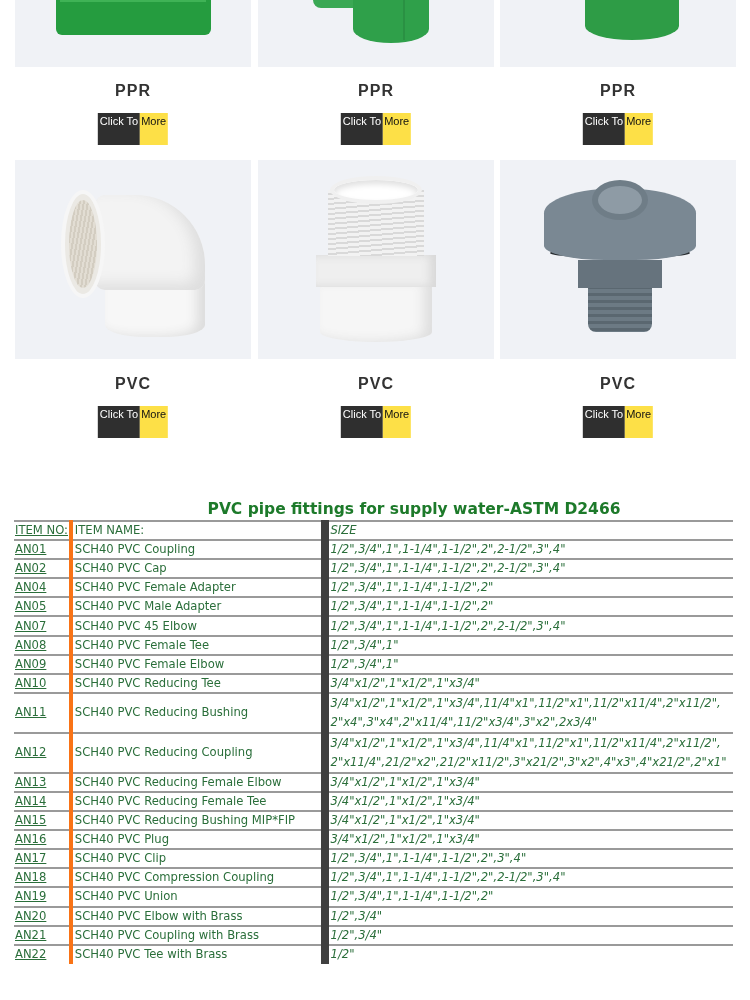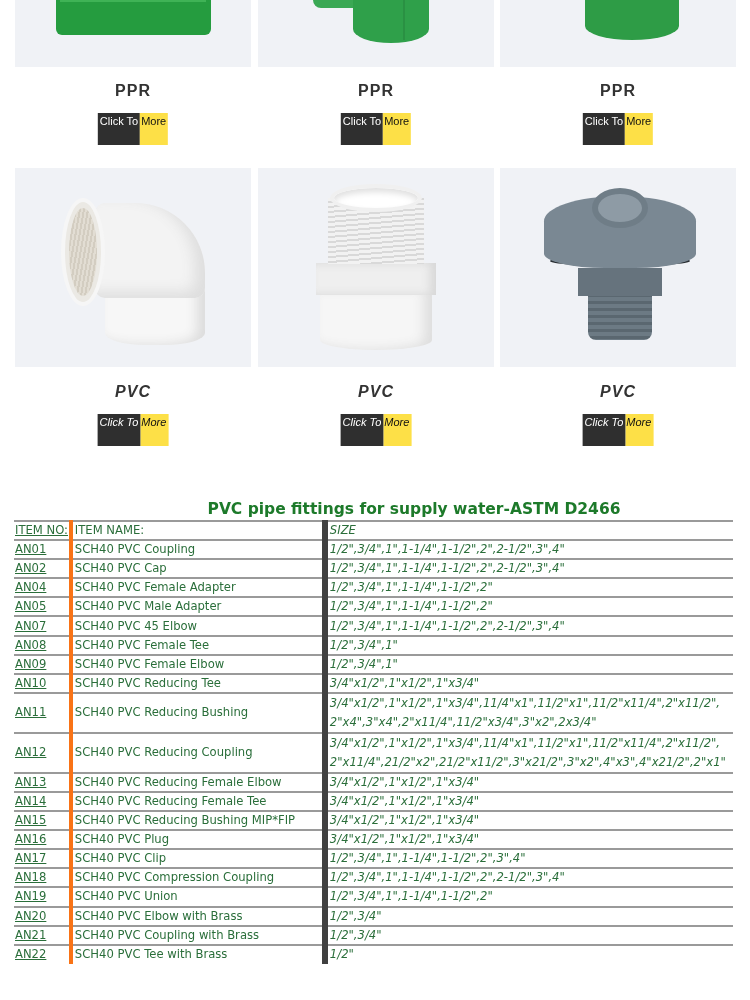--- a/index.html
+++ b/index.html
@@ -26,21 +26,21 @@
     .shape { position: absolute; }
 
     .table-wrap { position: absolute; left: 14px; top: 498px; width: 720px; }
     .table-title {
       text-align: center; font-family: "DejaVu Sans", sans-serif; font-weight: bold;
       font-size: 15.5px; color: #1d7a2a; height: 22px; line-height: 22px; padding-left: 80px;
     }
     table { border-collapse: collapse; width: 719px; font-family: "DejaVu Sans", sans-serif; font-size: 11.6px; color: #2a6e3a; }
     td { border-top: 2px solid #9a9a9a; padding: 0 0 0 2px; height: 19.1px; line-height: 17px; vertical-align: middle; white-space: nowrap; }
     td.c1 { width: 58px; border-right: 4px solid #f97316; padding-left: 1px; text-decoration: underline; }
-    td.c2 { width: 291px; border-right: 6px solid #404040; }
+    td.c2 { width: 291px; border-right: 8px solid #404040; }
     td.c3 { width: 418px; font-style: italic; }
     tr.tall td { height: 38px; }
     tr.tall td.c3 { white-space: normal; line-height: 19px; }
   </style>
 </head>
 <body>
 
 <div class="grid-row" style="top:0;height:140px;">
   <div class="card" style="left:15px;height:140px;">
     <div class="img-box" style="height:67px;">
@@ -72,21 +72,21 @@
       <div class="shape" style="left:85px;top:-10px;width:94px;height:50px;background:#2e9c46;border-radius:0 0 47px 47px / 0 0 14px 14px;"></div>
     </div>
     <div class="title" style="top:82px;">PPR</div>
     <div class="btn" style="top:113px;">
       <span class="a">Click To</span>
         <span class="b">More</span>
     </div>
   </div>
 </div>
 
-<div class="grid-row" style="top:168px;height:270px;font-style:italic;">
+<div class="grid-row" style="top:160px;height:270px;">
   <div class="card" style="left:15px;height:270px;">
     <div class="img-box" style="height:199px;">
       <div class="shape" style="left:90px;top:105px;width:100px;height:72px;background:#f7f7f7;border-radius:0 0 40px 40px / 0 0 12px 12px;box-shadow:inset -8px 0 12px #dcdcdc;"></div>
       <div class="shape" style="left:80px;top:35px;width:110px;height:95px;background:#f3f3f3;border-radius:10px 70px 10px 10px;box-shadow:inset -10px -6px 14px #dedede;"></div>
       <div class="shape" style="left:46px;top:30px;width:44px;height:108px;background:#ebe9e4;border-radius:50%;border:4px solid #f6f6f6;"></div>
       <div class="shape" style="left:54px;top:40px;width:28px;height:88px;background:repeating-linear-gradient(100deg,#e2ddd3 0 2px,#d3cdc1 2px 4px);border-radius:50%;"></div>
     </div>
     <div class="title" style="top:215px;">PVC</div>
     <div class="btn" style="top:246px;">
       <span class="a">Click To</span>

